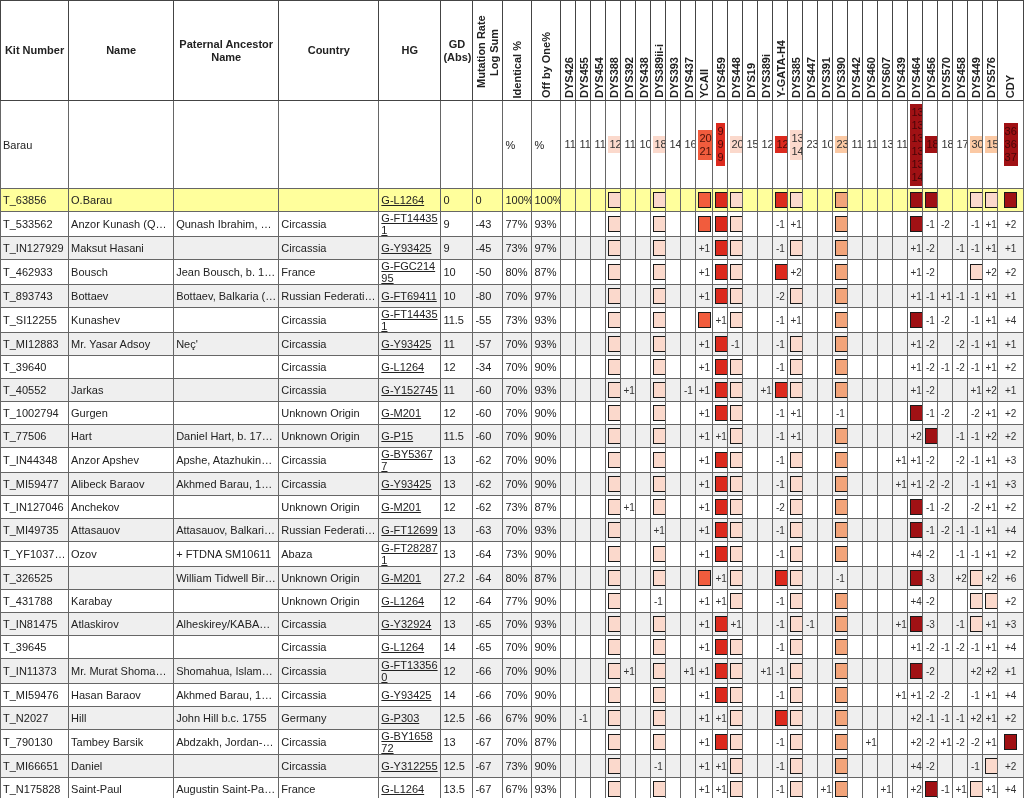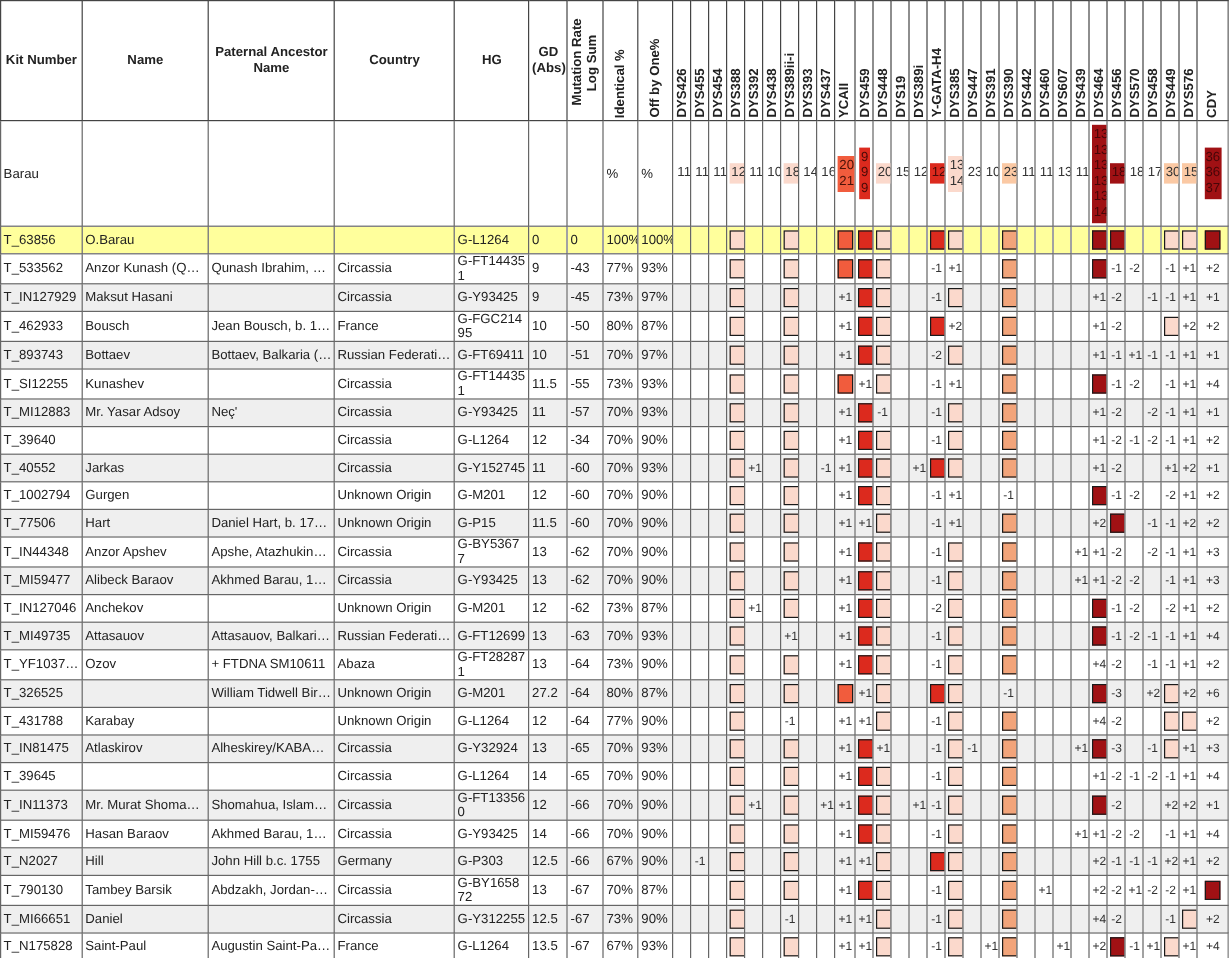--- a/index.html
+++ b/index.html
@@ -9,21 +9,21 @@
   #grid thead th{border-color:#444;background:#fff;vertical-align:bottom;}
   #grid .hfix{font-weight:bold;font-size:11px;text-align:center;vertical-align:middle;line-height:13px;}
   .vtext{writing-mode:vertical-rl;transform:rotate(180deg);font-weight:bold;font-size:11px;line-height:13px;white-space:nowrap;margin:2px auto 2px auto;max-height:94px;}
   .vwrap{white-space:normal;max-height:92px;}
   tr.qrow{height:88px;}
   tr.qrow td{vertical-align:middle;font-size:11px;}
   tr.hrow{height:100px;}
   tr.drow{height:23px;padding-left:35px;}
   tr.drow td{vertical-align:middle;font-size:11px;white-space:nowrap;}
   td.kit,td.nm,td.anc,td.cty{text-overflow:ellipsis;}
-  td.hg{white-space:normal!important;word-break:break-all;line-height:12px;font-size:11px;}
+  td.hg{white-space:normal!important;word-break:break-all;line-height:12px;font-size:11px;text-decoration:underline;}
   td.num{font-size:11px;}
   td.mk{text-align:center;padding:0;}
   .qv{display:inline-block;font-size:11px;line-height:13px;padding:2px 1px;white-space:pre-line;color:#333;}
   .qv.bg-pink{background:#fbd9cc;}
   .qv.bg-peach{background:#fbc9a4;}
   .qv.bg-orange{background:#f15c3d;color:#4a1208;}
   .qv.bg-red{background:#dc2a1e;color:#4a0a08;}
   .qv.bg-darkred{background:#a01114;color:#470608;}
   .sq{width:11px;height:14px;margin:0 auto;border:1px solid #1a1a1a;}
   .sq-pink{background:#fbd9cc;}
@@ -472,21 +472,21 @@
         <td class="mk"><span class="diff">+2</span></td>
         <td class="mk"><span class="diff">+2</span></td>
       </tr>
       <tr class="drow alt">
         <td class="kit">T_893743</td>
         <td class="nm">Bottaev</td>
         <td class="anc">Bottaev, Balkaria (B...</td>
         <td class="cty">Russian Federation</td>
         <td class="hg">G-FT69411</td>
         <td class="num">10</td>
-        <td class="num">-51</td>
+        <td class="num">-80</td>
         <td class="num">70%</td>
         <td class="num">97%</td>
         <td class="mk"></td>
         <td class="mk"></td>
         <td class="mk"></td>
         <td class="mk">
           <div class="sq sq-pink"></div>
         </td>
         <td class="mk"></td>
         <td class="mk"></td>

